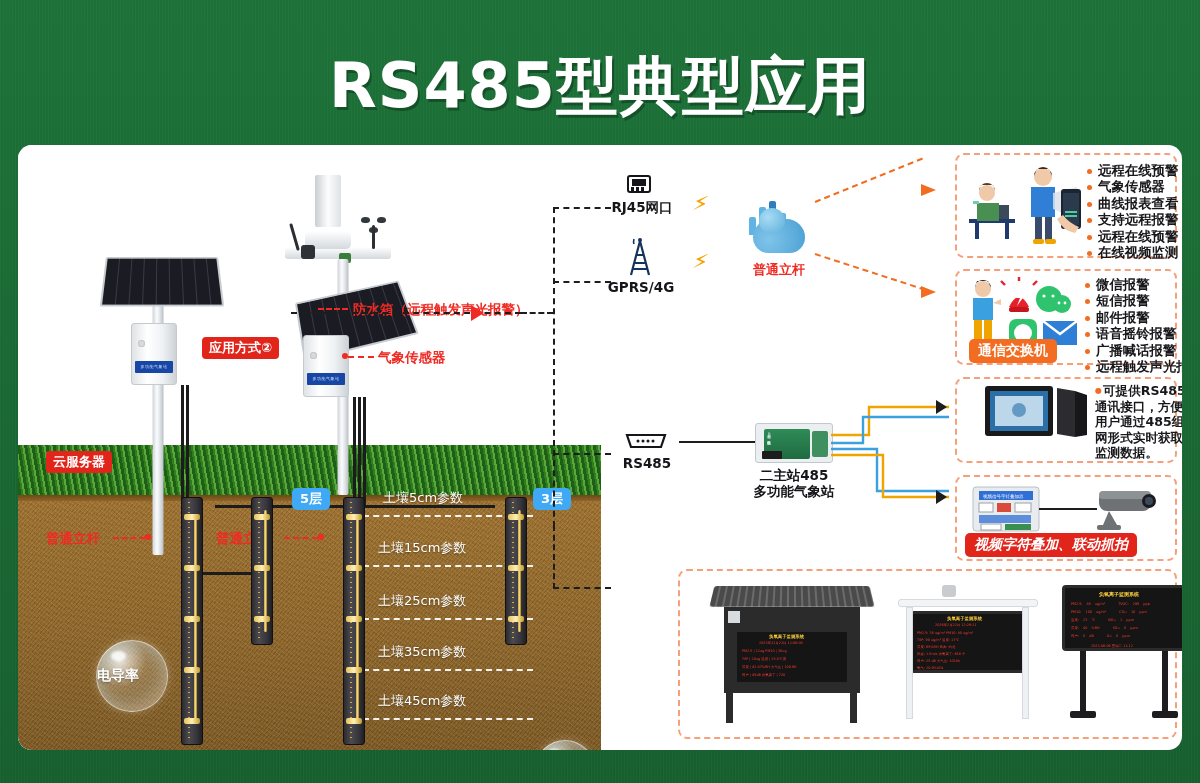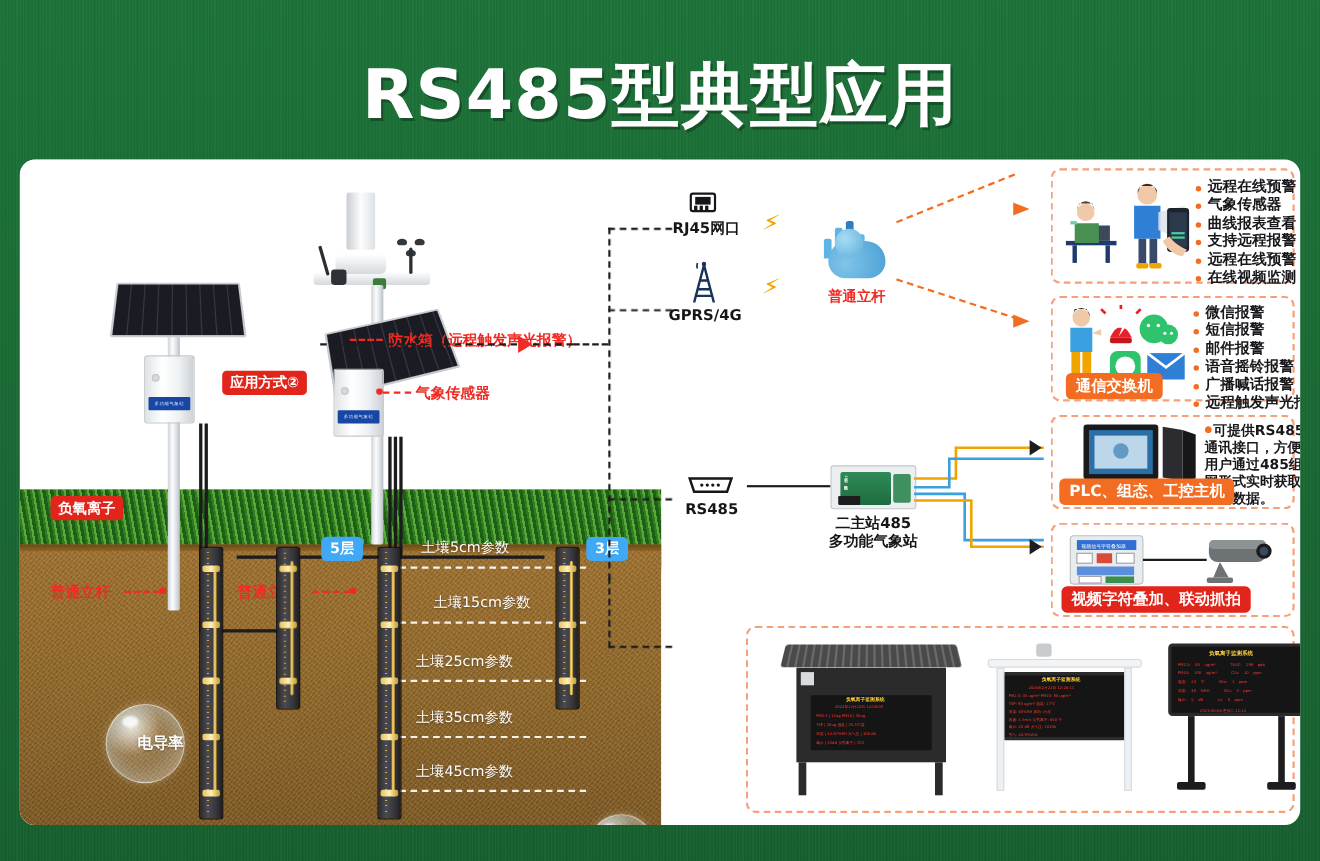--- a/index.html
+++ b/index.html
@@ -110,21 +110,21 @@
     background:linear-gradient(90deg,#caa33a,#f2d57a,#9c7a22); border-radius:2px;
   }
   .node{ position:absolute; left:10%; width:80%; height:6px;
     background:linear-gradient(90deg,#e6c25a,#fff0b4,#c59b2c); border-radius:2px;}
   
   .bubble{
     position:absolute; border-radius:50%;
     background: radial-gradient(circle at 32% 28%, rgba(255,255,255,.85), rgba(255,255,255,.18) 38%, rgba(190,225,240,.12) 60%, rgba(255,255,255,.05) 75%);
     border:1.5px solid rgba(255,255,255,.62);
     box-shadow: inset -6px -8px 16px rgba(255,255,255,.3), inset 6px 8px 16px rgba(160,210,235,.25), 0 0 8px rgba(255,255,255,.25);
-    display:flex; align-items:center; justify-content:flex-end;
+    display:flex; align-items:center; justify-content:flex-start;
     color:#fff; font-weight:bold; text-shadow:0 1px 2px rgba(0,0,0,.35);
   }
   .bubble:before{
     content:""; position:absolute; left:20%; top:14%; width:22%; height:14%;
     border-radius:50%; background:rgba(255,255,255,.8); filter:blur(1px);
   }
   .depth-line{ position:absolute; border-top:2px dashed #fff; opacity:.92; }
   .depth-text{ position:absolute; color:#fff; font-size:13px; white-space:nowrap;
                text-shadow:0 1px 2px rgba(0,0,0,.4); }
   
@@ -195,21 +195,21 @@
       <div class="panel-solar" style="left:10px; top:18px; width:118px; height:55px; transform:perspective(230px) rotateX(26deg);"></div>
       <div class="box" style="left:38px; top:88px; width:46px; height:62px;">
         <div class="dot"></div>
         <div class="band">多功能气象站</div>
       </div>
       <div class="cable" style="left:88px; top:150px; width:2.5px; height:190px;"></div>
       <div class="cable" style="left:93px; top:150px; width:2.5px; height:190px;"></div>
       <div class="cable" style="left:88px; top:337px; width:80px; height:2.5px;"></div>
     </div>
 
-    <div class="badge-red" style="left:28px; top:306px;">负氧离子</div>
+    <div class="badge-red" style="left:28px; top:306px;">云服务器</div>
     <div class="lbl-red" style="left:28px; top:385px;">普通立杆</div>
     <div class="dashline-red" style="left:95px; top:392px; width:32px;"></div>
     <div class="dot-red" style="left:127px; top:389px;"></div>
 
     <div class="pole" style="left:255px; top:30px; width:140px; height:320px;">
 
       <div class="raincup" style="left:42px; top:0px; width:26px; height:52px;"></div>
       <div class="arm" style="left:12px; top:72px; width:106px; height:12px;"></div>
       <div class="arm" style="left:32px; top:56px; width:46px; height:18px; border-radius:5px;"></div>
 
@@ -245,21 +245,21 @@
 
     <div class="dashline-red" style="left:300px; top:163px; width:30px;"></div>
     <div class="lbl-red" style="left:335px; top:156px;">防水箱（远程触发声光报警）</div>
 
     <div class="badge-blue" style="left:274px; top:343px;">5层</div>
     <div class="badge-blue" style="left:515px; top:343px;">3层</div>
 
     <div class="depth-line" style="left:345px; top:370px; width:170px;"></div>
     <div class="depth-text" style="left:365px; top:344px;">土壤5cm参数</div>
     <div class="depth-line" style="left:345px; top:420px; width:170px;"></div>
-    <div class="depth-text" style="left:360px; top:394px;margin-left:16px;">土壤15cm参数</div>
+    <div class="depth-text" style="left:360px; top:394px;">土壤15cm参数</div>
     <div class="depth-line" style="left:345px; top:473px; width:170px;"></div>
     <div class="depth-text" style="left:360px; top:447px;">土壤25cm参数</div>
     <div class="depth-line" style="left:345px; top:524px; width:170px;"></div>
     <div class="depth-text" style="left:360px; top:498px;">土壤35cm参数</div>
     <div class="depth-line" style="left:345px; top:573px; width:170px;"></div>
     <div class="depth-text" style="left:360px; top:547px;">土壤45cm参数</div>
 
     <div class="probe" style="left:163px; top:352px; width:22px; height:248px;">
       <div class="scale"></div>
       <div class="rod"></div>
@@ -458,21 +458,20 @@
   <div class="card" style="left:937px; top:232px; width:222px; height:86px;">
     <svg style="position:absolute;left:26px;top:5px;" width="108" height="58" viewBox="0 0 108 58">
       <rect x="2" y="2" width="68" height="50" rx="3" fill="#1a1a1d"></rect>
       <rect x="7" y="7" width="58" height="40" fill="#2a6fa8"></rect>
       <rect x="12" y="12" width="48" height="30" fill="#bcd6ea"></rect>
       <circle cx="36" cy="26" r="7" fill="#2a6fa8" opacity=".6"></circle>
       <path d="M74 4 l18 3 v46 l-18 -3 Z" fill="#2b2b30"></path>
       <path d="M92 7 l12 4 v40 l-12 2 Z" fill="#17171a"></path>
     </svg>
     <div class="para" style="left:138px; top:4px;">可提供RS485通讯接口，方便用户通过485组网形式实时获取监测数据。</div>
-    <div class="tag" style="left:6px; top:56px;">PLC、组态、工控主机</div>
   </div>
 
   <div class="card" style="left:937px; top:330px; width:222px; height:86px;">
     <svg style="position:absolute;left:14px;top:6px;" width="196" height="56" viewBox="0 0 196 56">
       <rect x="2" y="4" width="66" height="44" rx="3" fill="#e8ecef" stroke="#b9c0c5"></rect>
       <rect x="8" y="8" width="54" height="9" fill="#2f6fd6"></rect>
       <text x="12" y="15" font-size="4.5" fill="#fff" font-family="sans-serif">视频信号字符叠加器</text>
       <rect x="8" y="20" width="14" height="9" fill="#fff" stroke="#9aa1a6"></rect>
       <rect x="26" y="20" width="14" height="9" fill="#d84a3a"></rect>
       <rect x="44" y="20" width="16" height="9" fill="#fff" stroke="#9aa1a6"></rect>
@@ -480,21 +479,21 @@
       <rect x="10" y="41" width="20" height="6" fill="#fff" stroke="#9aa1a6"></rect>
       <rect x="34" y="41" width="26" height="6" fill="#3a8f4f"></rect>
       <line x1="68" y1="26" x2="126" y2="26" stroke="#1d1d1d" stroke-width="2"></line>
       <rect x="128" y="8" width="52" height="20" rx="8" fill="#6e7275"></rect>
       <rect x="128" y="8" width="52" height="8" rx="4" fill="#8d9295"></rect>
       <circle cx="178" cy="18" r="7" fill="#1b1b1f"></circle>
       <circle cx="178" cy="18" r="4" fill="#3a4a5a"></circle>
       <path d="M138 28 l-6 14 h14 Z" fill="#6e7275"></path>
       <rect x="126" y="42" width="24" height="5" rx="2" fill="#6e7275"></rect>
     </svg>
-    <div class="tag tag-red" style="left:8px; top:56px;">视频字符叠加、联动抓拍</div>
+    <div class="tag tag-red" style="left:8px; top:56px;font-style:italic;">视频字符叠加、联动抓拍</div>
   </div>
 
   <div class="card" style="left:660px; top:424px; width:499px; height:170px;">
 
     <div style="position:absolute;left:32px;top:14px;width:160px;height:134px;">
       <div style="position:absolute;left:0;top:0;width:160px;height:22px;background:repeating-linear-gradient(90deg,#4a4a4a 0 5px,#6b6b6b 5px 7px);border-radius:3px;transform:perspective(120px) rotateX(20deg);"></div>
       <div style="position:absolute;left:12px;top:22px;width:136px;height:86px;background:#2b2b2b;"></div>
       <div class="screen" style="left:22px;top:44px;width:116px;height:56px;">
         <div class="led-text led-title" style="left:32px; top:3px;">负氧离子监测系统</div>
         <div class="led-text" style="left:22px; top:9px;">2023年12月22日   12:00:00</div>

